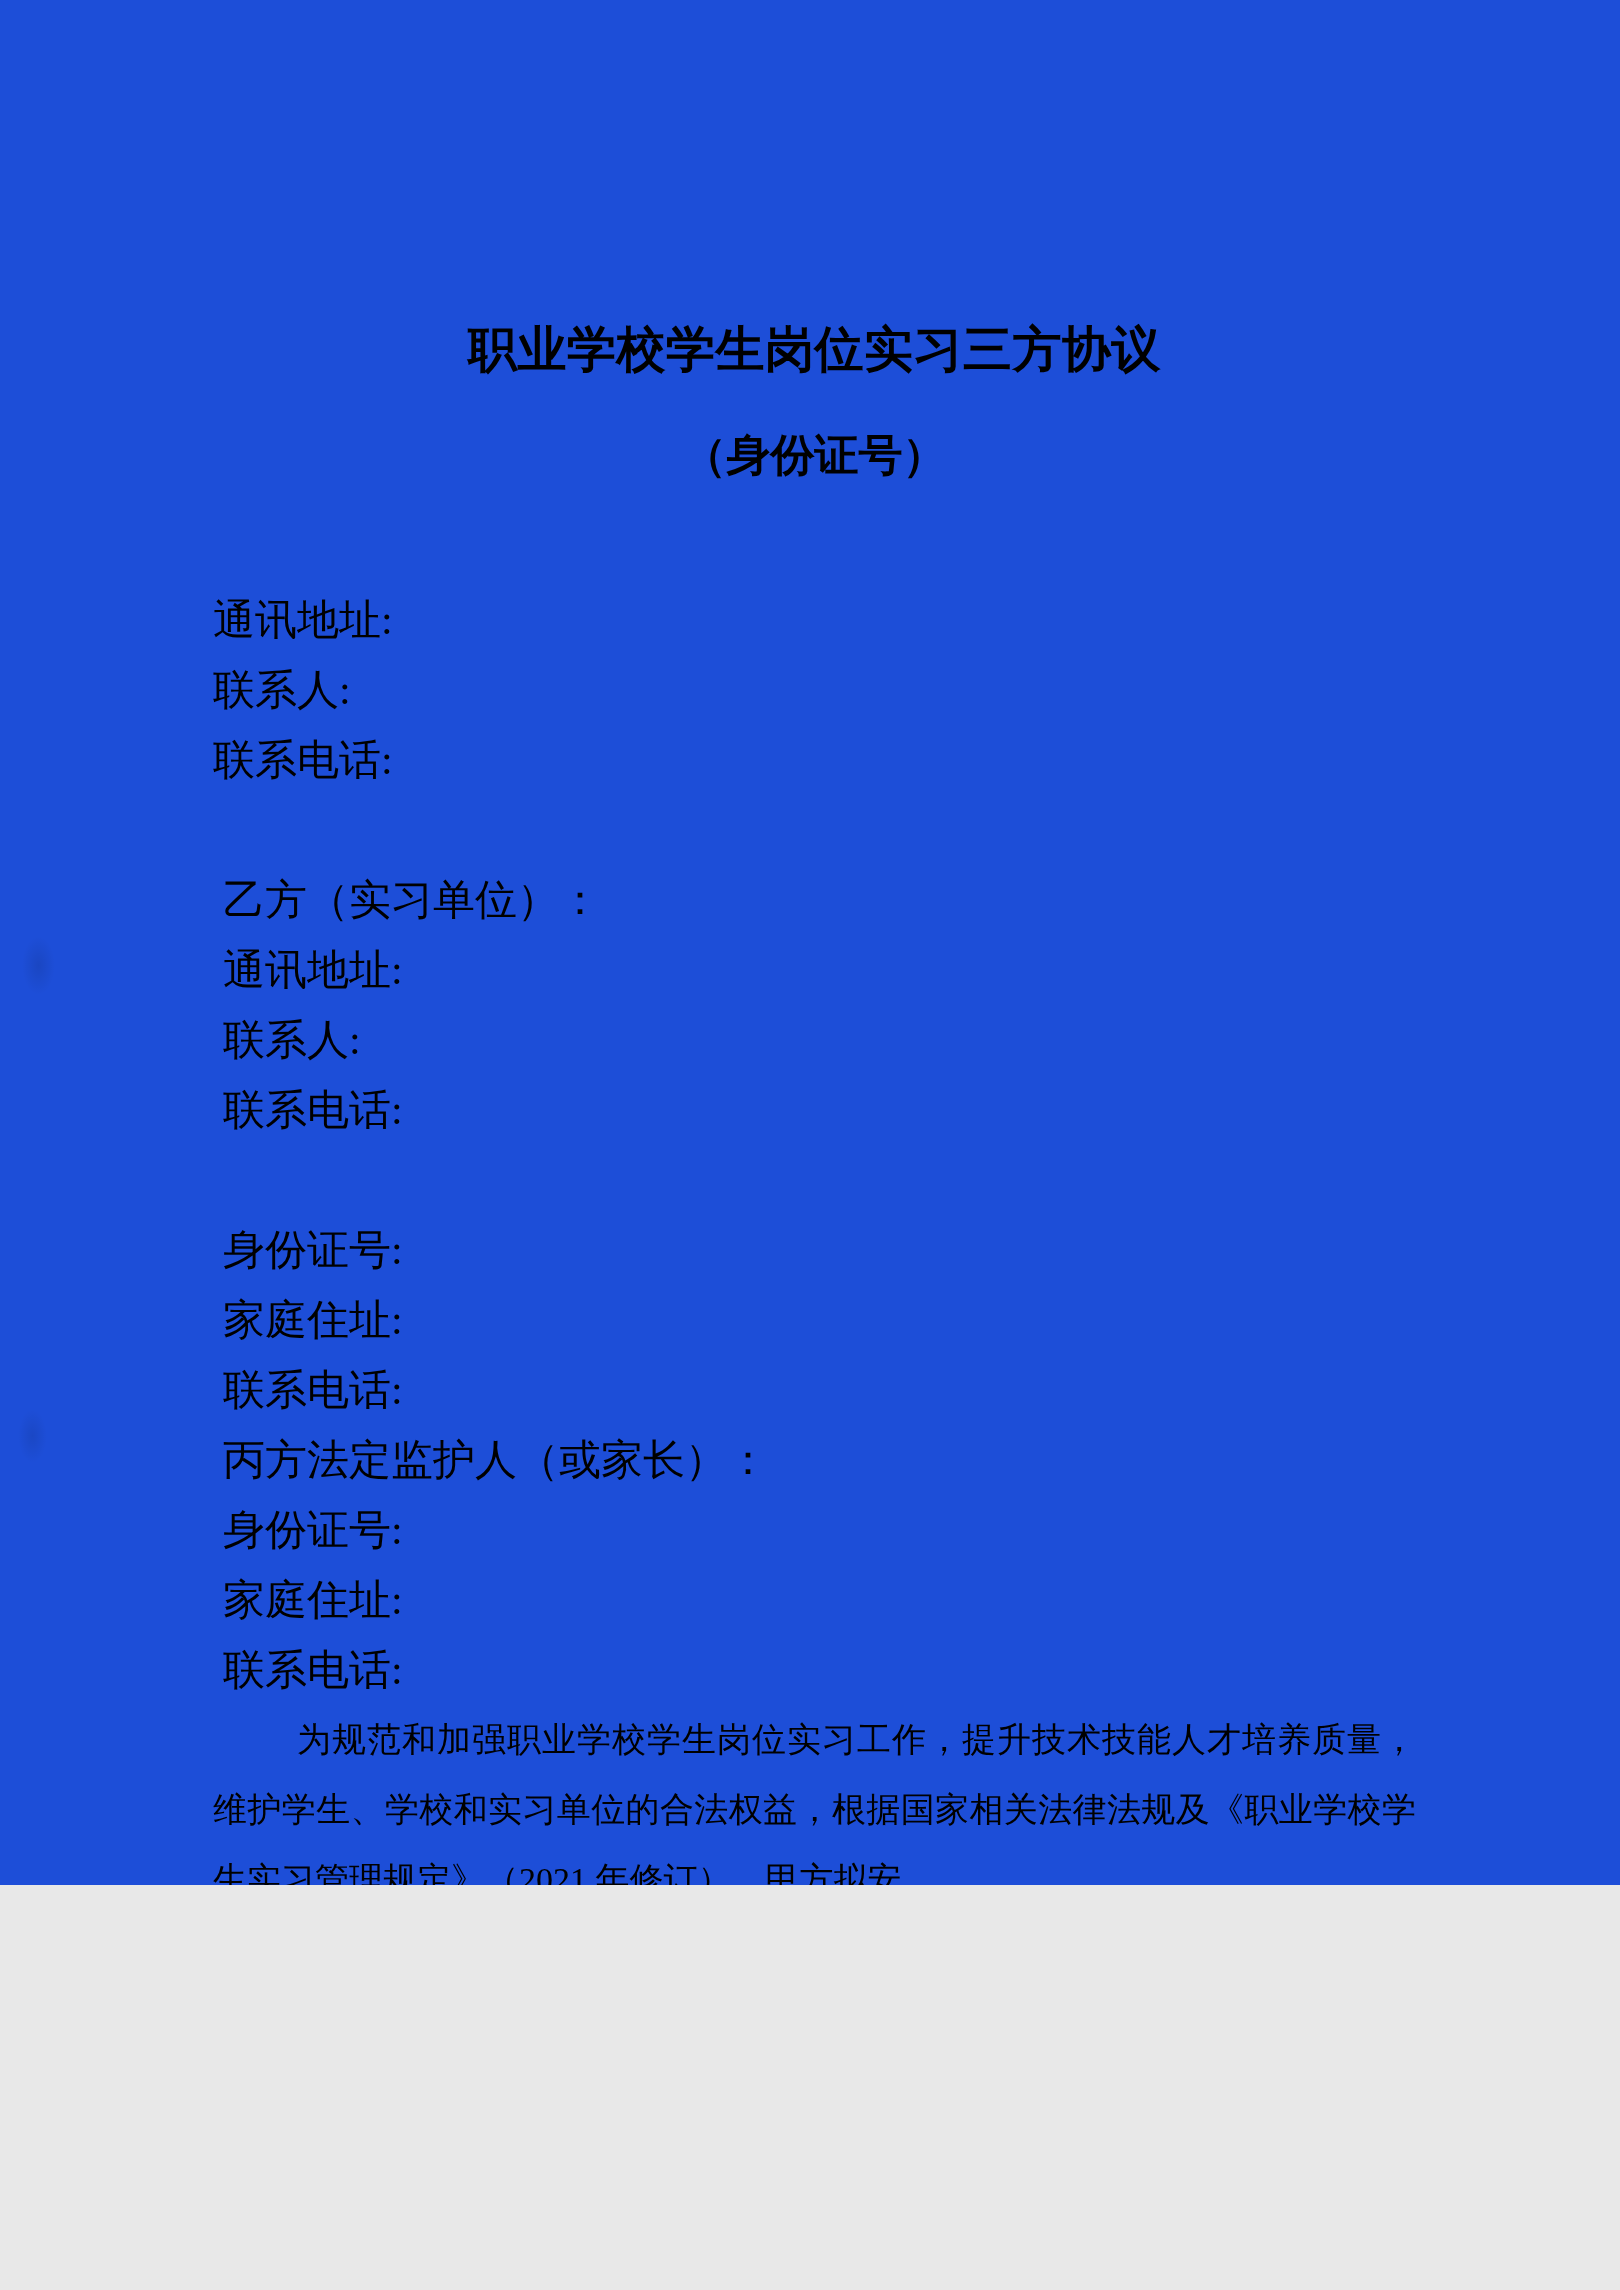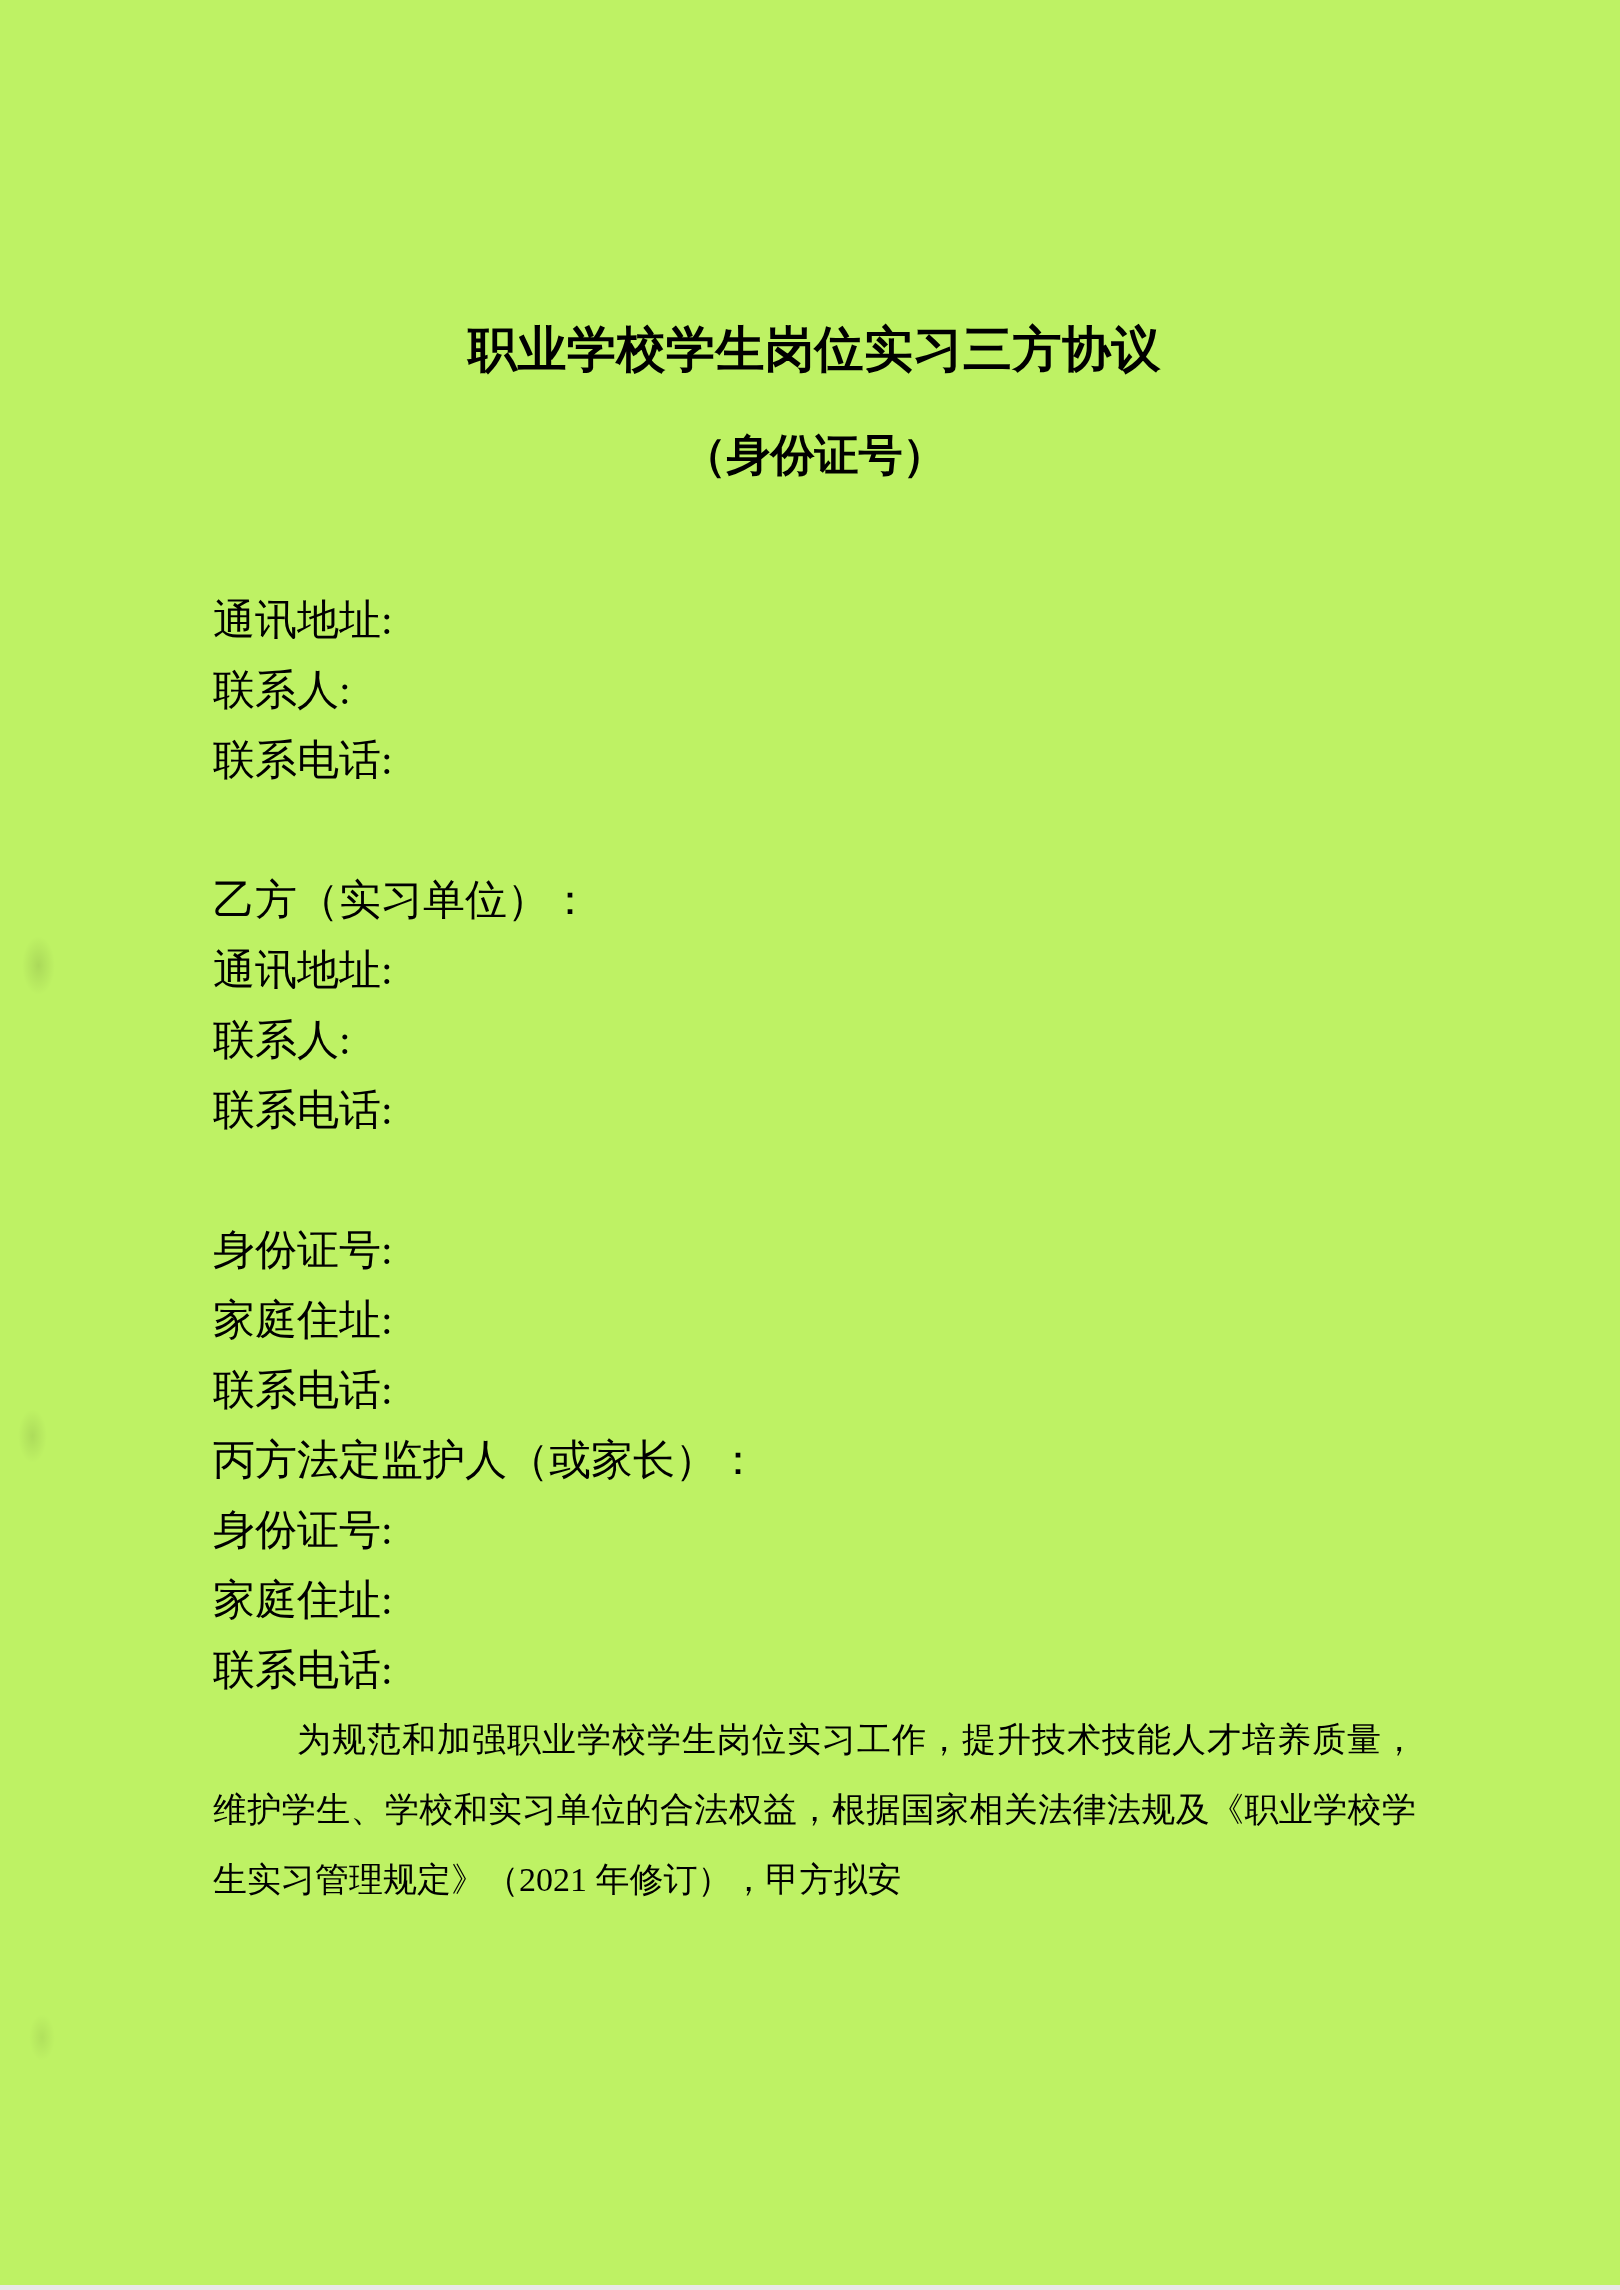--- a/index.html
+++ b/index.html
@@ -1,21 +1,21 @@
 <!DOCTYPE html>
 <html><head>
 <meta charset="utf-8">
 <style>
   html, body { margin: 0; padding: 0; background: #e8e8e8; }
   .page {
     position: relative;
     width: 1620px;
-    height: 2285px;
+    height: 1885px;
     margin: 0 auto;
-    background: #bef264;
+    background: #1d4ed8;
     color: #000000;
     font-family: "Liberation Serif", "DejaVu Serif", serif;
     overflow: hidden;
   }
   .content {
     position: absolute;
     left: 213px;
     right: 204px;
     top: 0;
   }
@@ -31,21 +31,21 @@
   .doc-subtitle {
     margin: 36px 0 0 0;
     font-family: "Liberation Sans", "DejaVu Sans", sans-serif;
     font-weight: bold;
     font-size: 44px;
     line-height: 70px;
     text-align: center;
   }
   .party-block { margin: 0; }
   .party-block.first-block { margin-top: 95px; }
-  .party-block.gap-block { margin-top: 70px; }
+  .party-block.gap-block { margin-top: 70px; margin-left: 10px; }
   .doc-line {
     font-size: 42px;
     line-height: 70px;
     white-space: nowrap;
   }
   .intro {
     margin: 0;
     font-size: 34px;
     line-height: 70px;
     text-align: justify;

